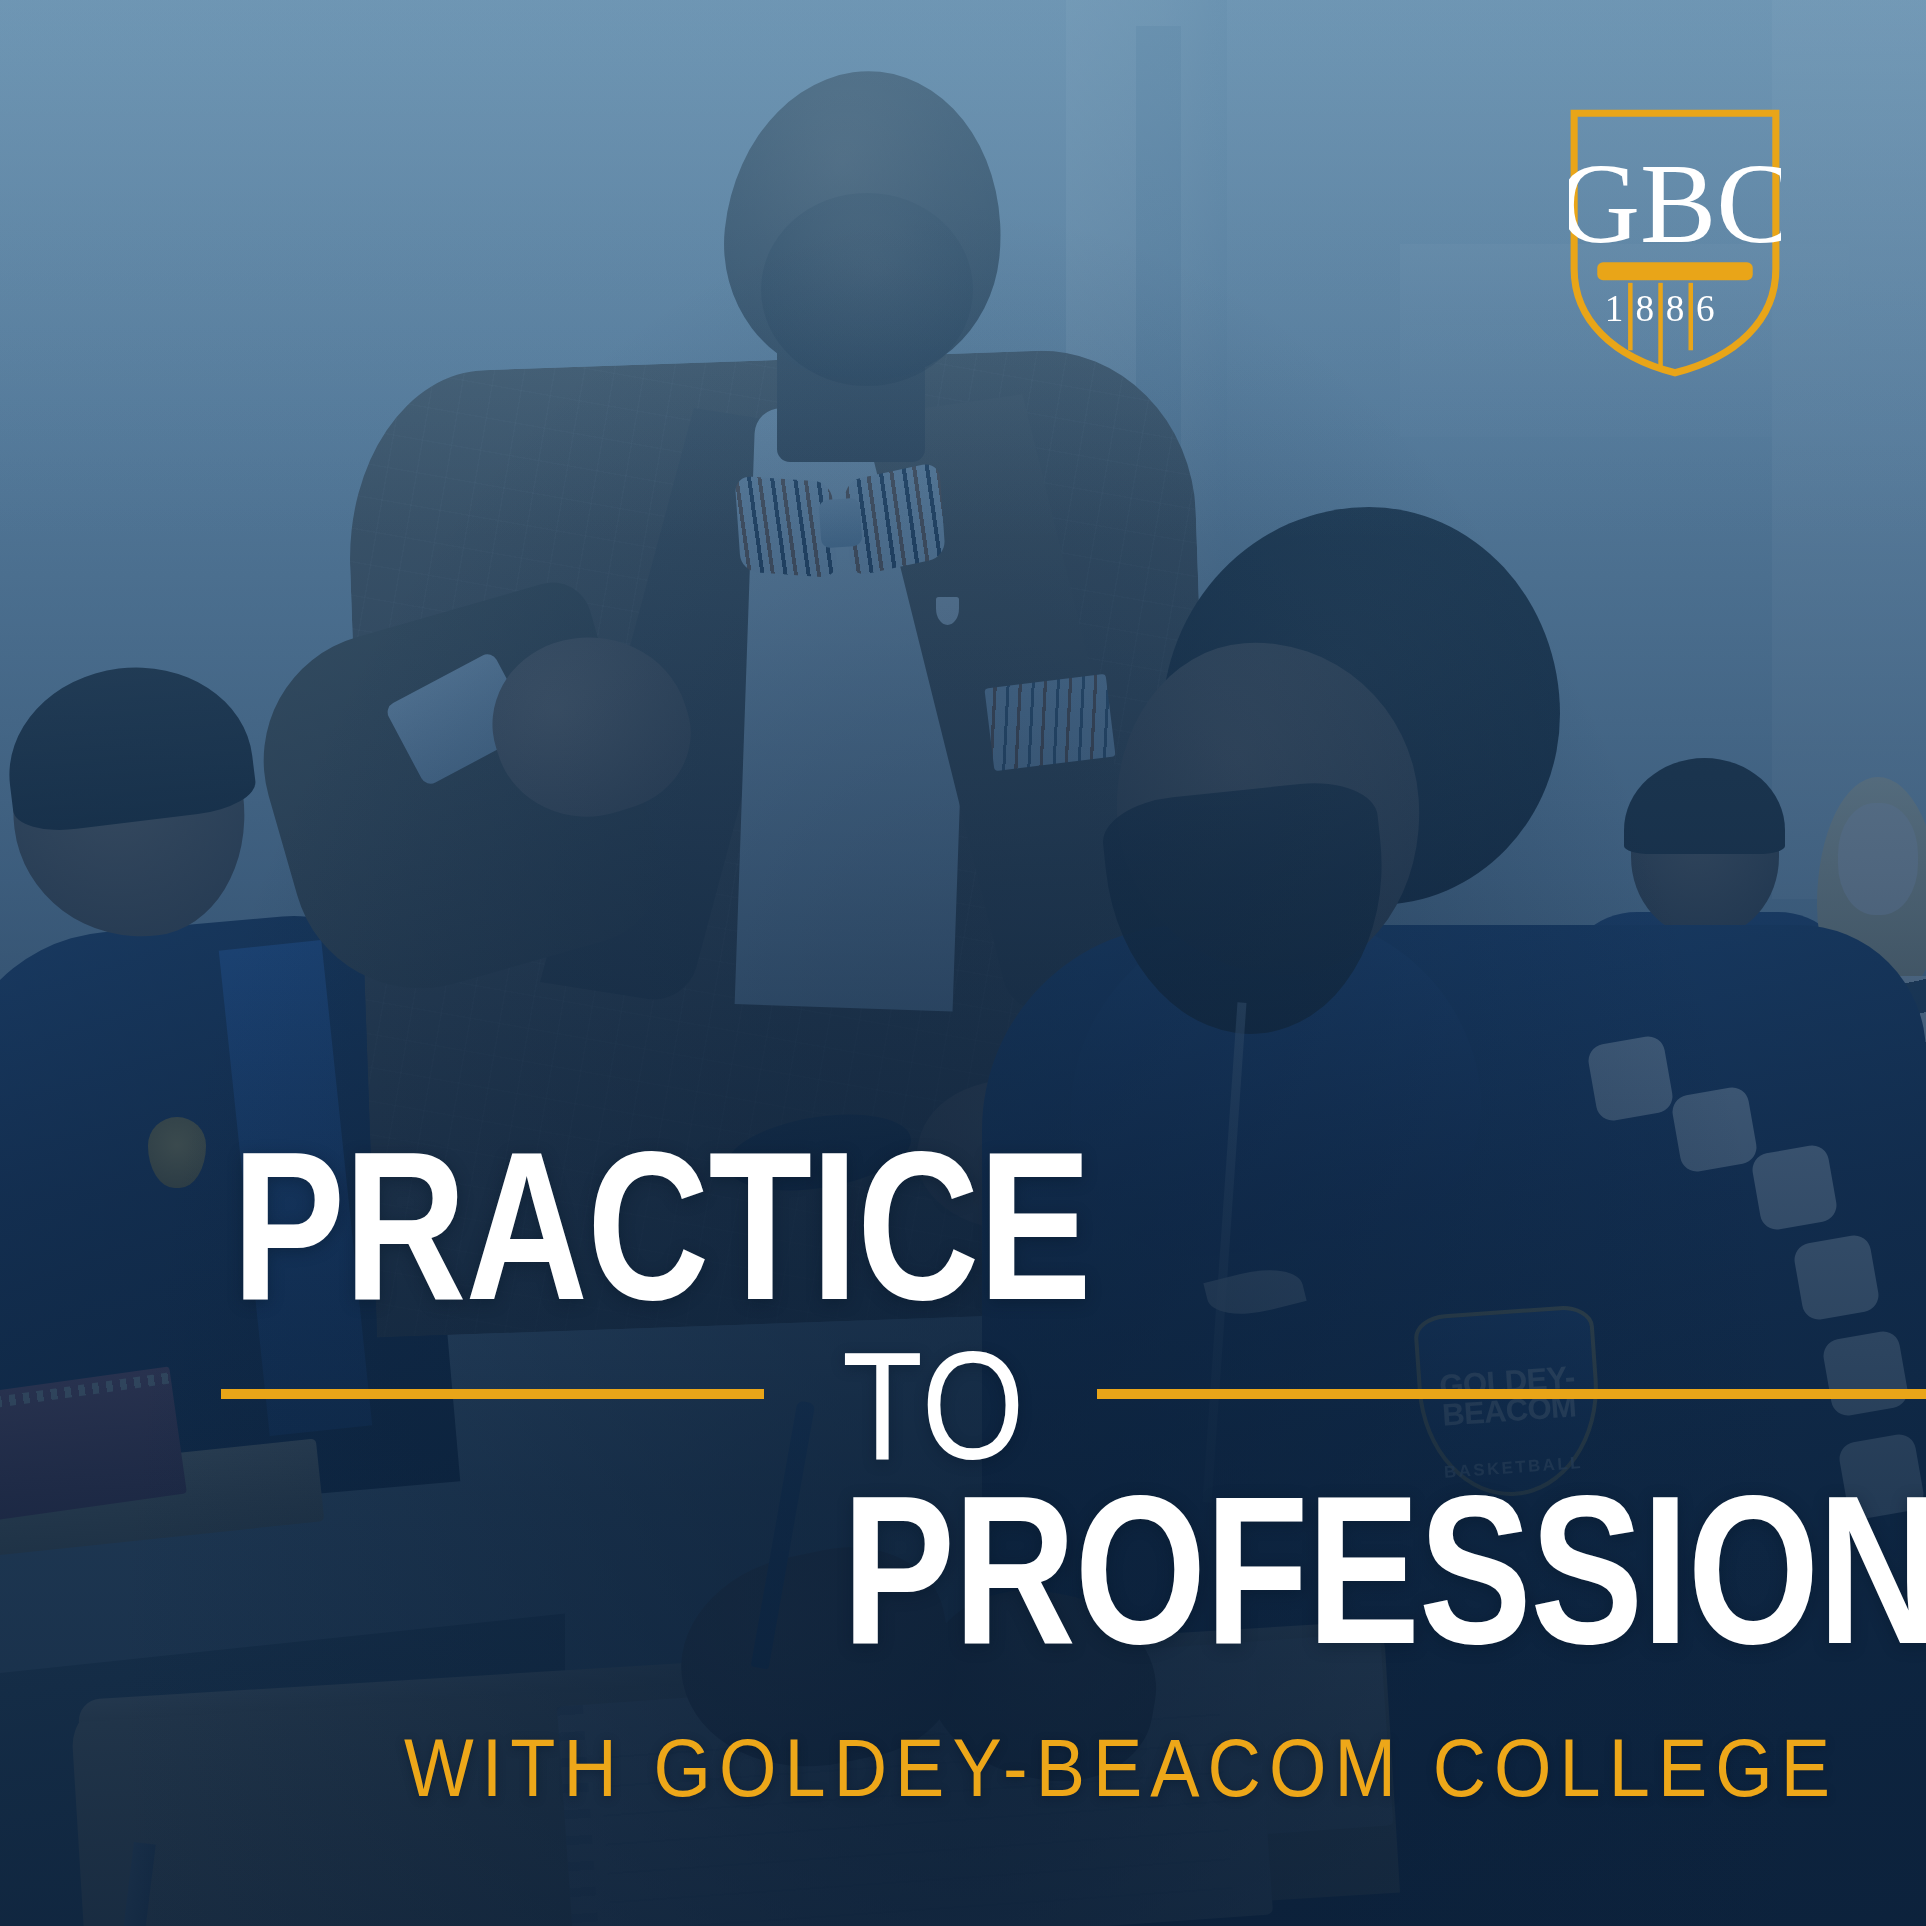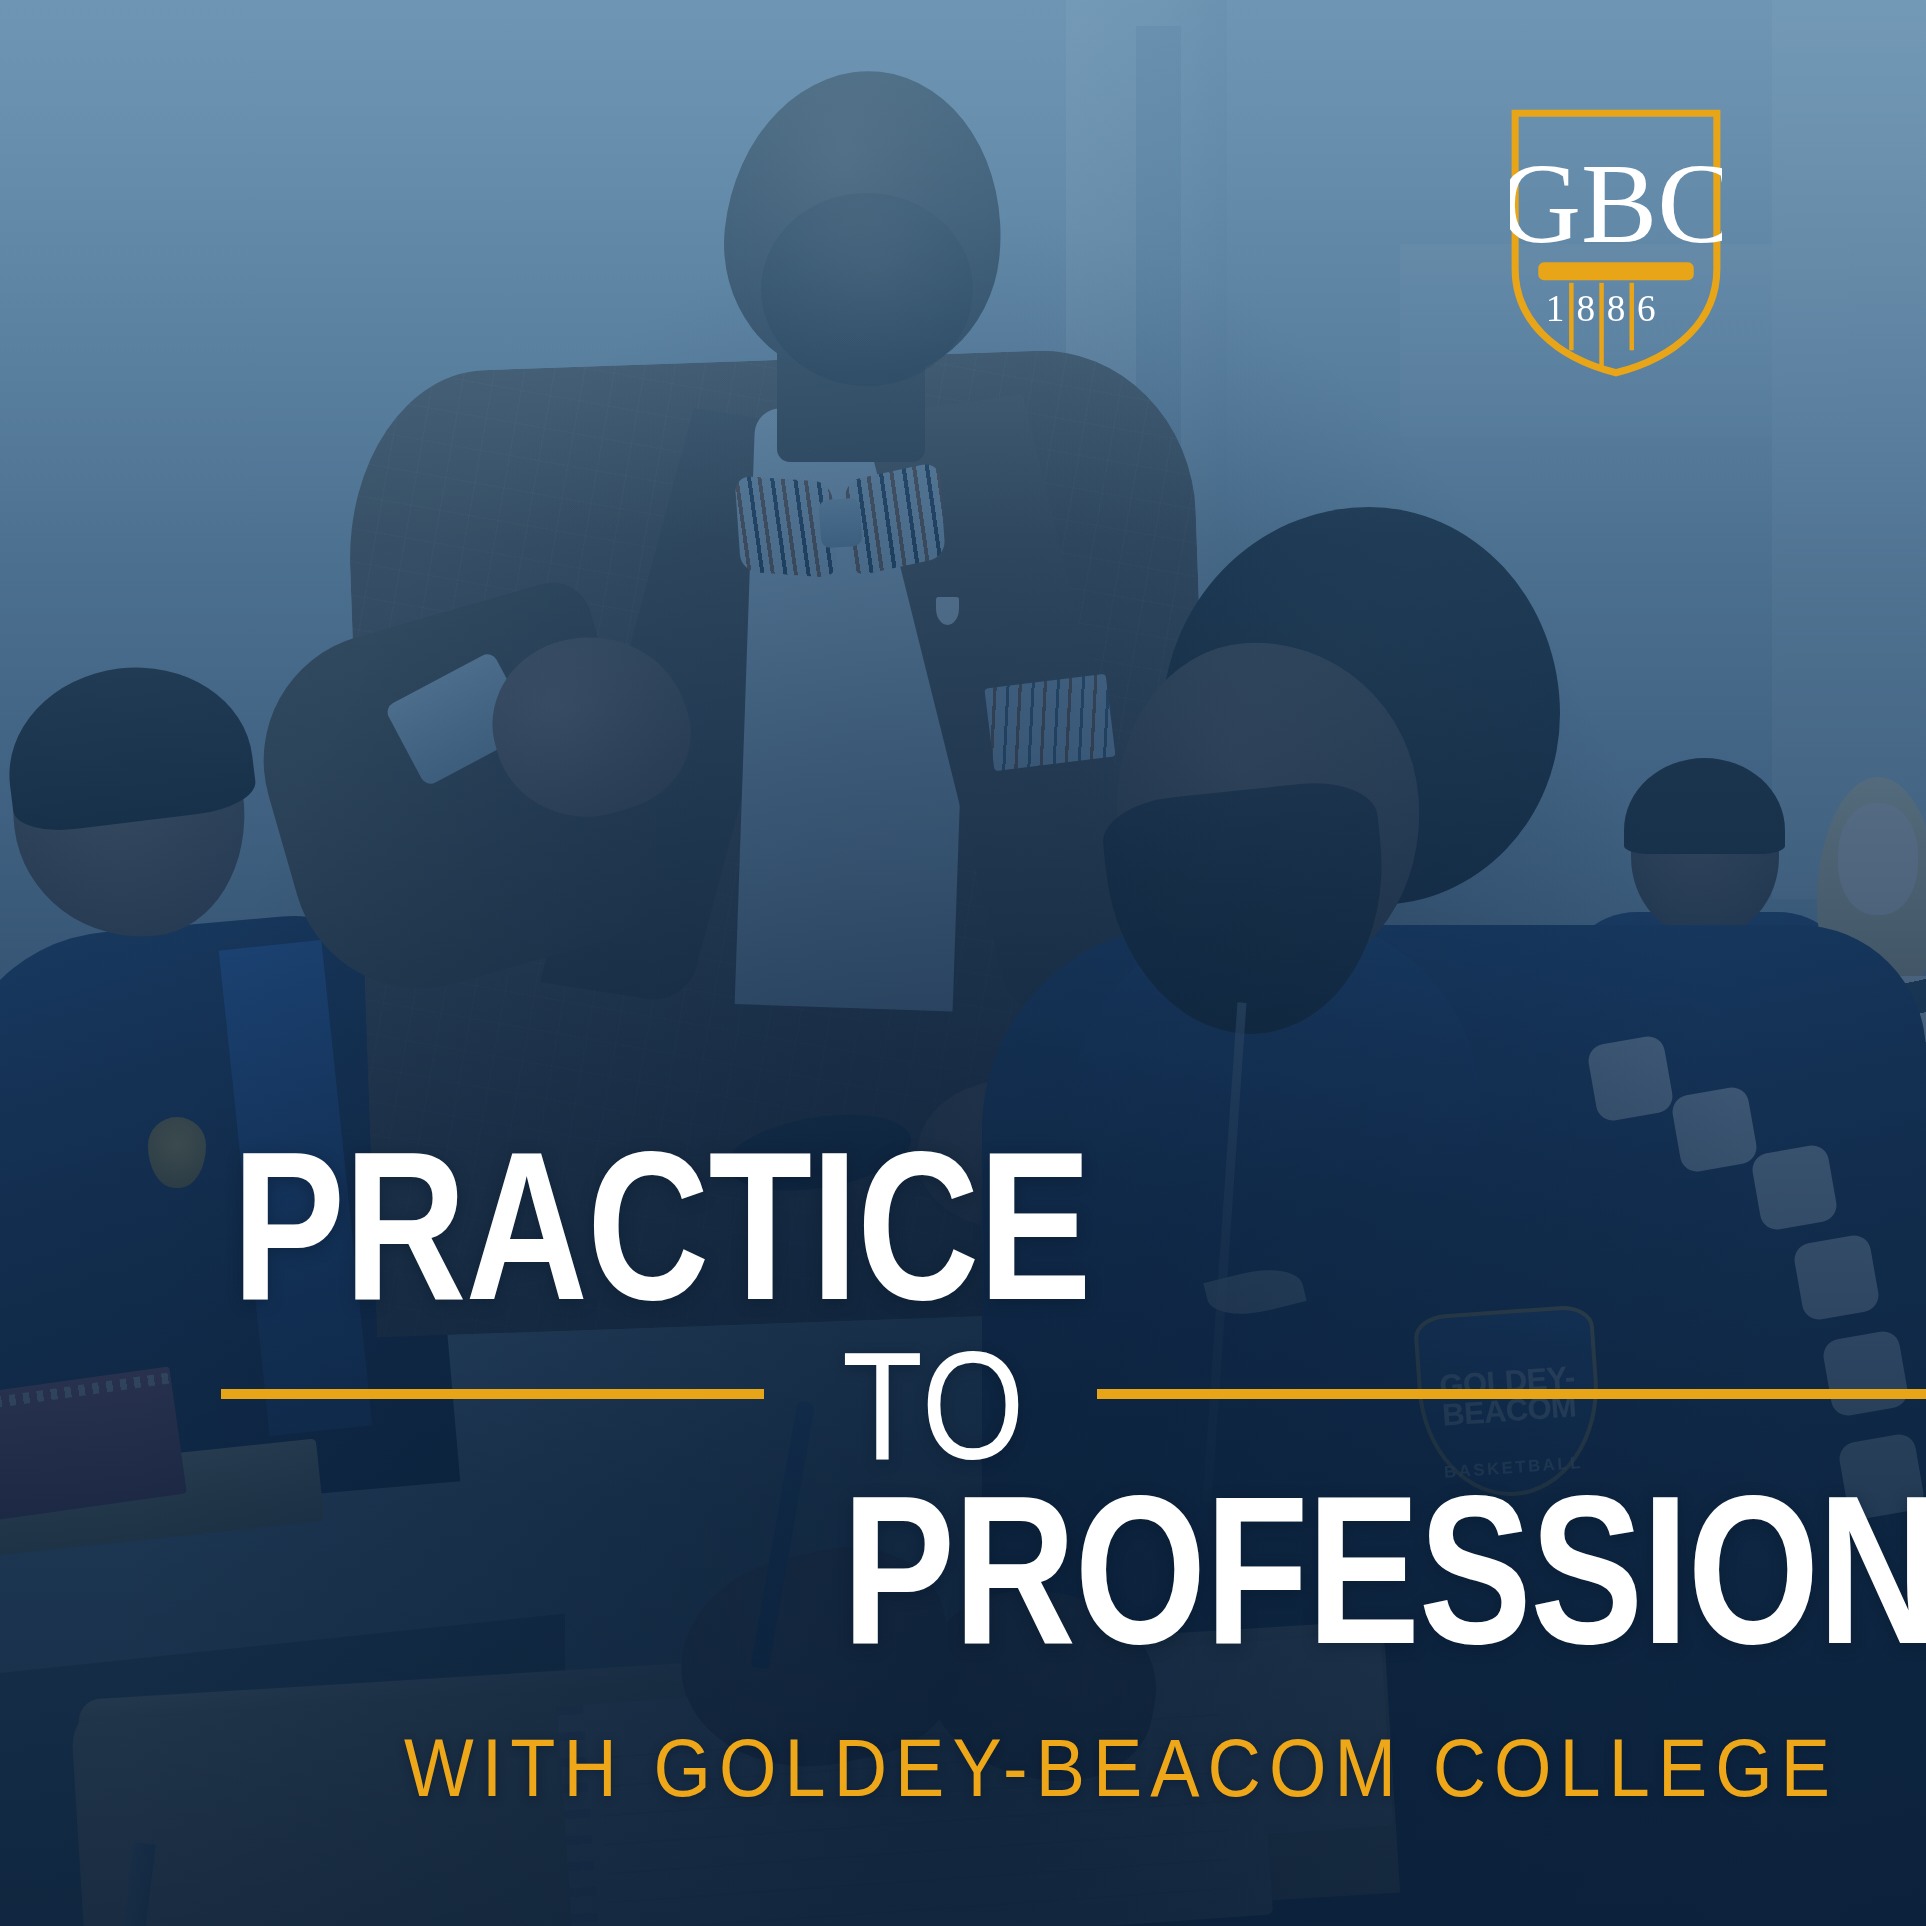--- a/index.html
+++ b/index.html
@@ -371,21 +371,21 @@
     position:absolute;inset:0;
     background:radial-gradient(ellipse at 50% 88%, rgba(10,30,54,.66) 0%, rgba(10,30,54,0) 62%);
   }
   .tint3{
     position:absolute;inset:0;
     background:linear-gradient(180deg, rgba(120,160,190,.30) 0%, rgba(120,160,190,0) 28%);
   }
 
   
   .logo{
-    position:absolute;left:1510px;top:108px;width:212px;height:270px;
+    position:absolute;left:1569px;top:108px;width:212px;height:270px;
   }
   .logo svg{display:block;width:100%;height:100%;}
 
   
   .headline{
     position:absolute;left:16px;top:0;width:100%;height:100%;
     pointer-events:none;
     margin-left:12px;
   }
   .line-practice{

